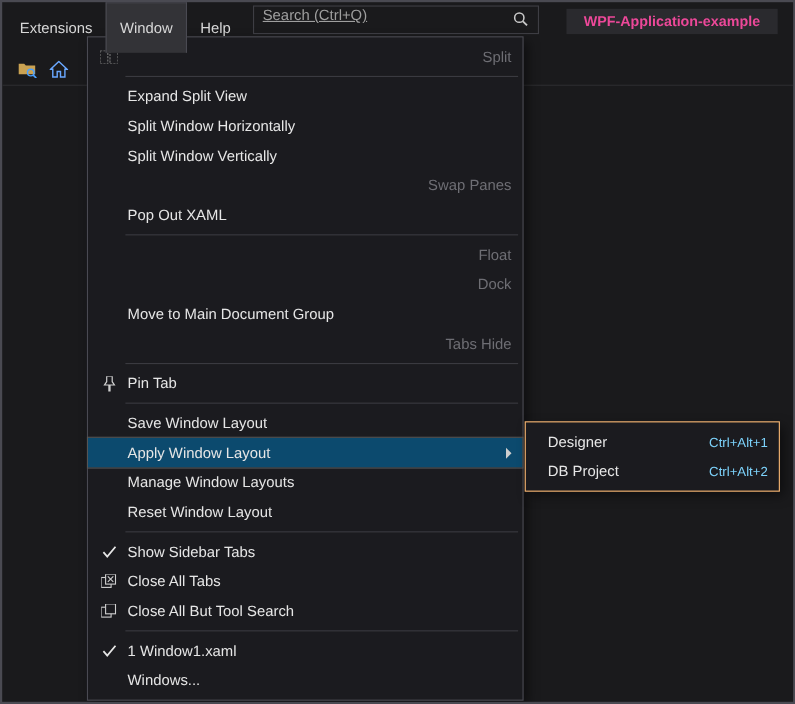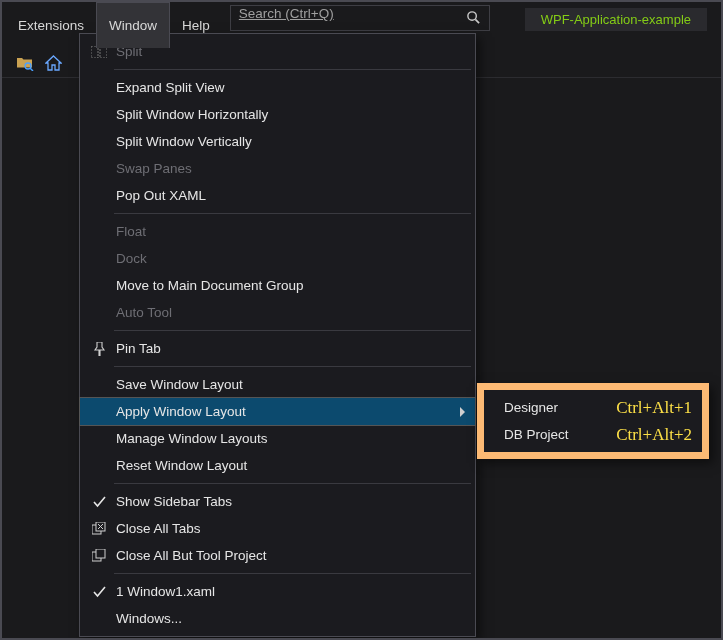--- a/index.html
+++ b/index.html
@@ -41,23 +41,23 @@
     position: relative;
     color: #9f9f9f;
     text-decoration: underline;
   }
   .search-wrap span.ph { padding-left: 8px; }
   .search-wrap .sicon { position: absolute; right: 8px; top: 4px; }
   .project-label {
     position: absolute;
     right: 14px; top: 6px;
     background: #2a2a2e;
-    color: #84cc16;
+    color: #ec4899;
     padding: 4px 16px;
-    font-weight: 400;
+    font-weight: 700;
     font-size: 13px;
   }
   .toolbar {
     height: 30px;
     display: flex; align-items: center;
     gap: 10px;
     padding-left: 14px;
     border-bottom: 1px solid #2c2c30;
   }
   .tool-icon { width: 18px; height: 18px; display:flex;align-items:center;justify-content:center; }
@@ -78,22 +78,22 @@
     padding: 0 10px 0 6px;
     position: relative;
     color: #e6e6e6;
   }
   .menu-item .icon-col {
     width: 26px; height: 20px;
     display:flex;align-items:center;justify-content:center;
     color: #d0d0d0;
   }
   .menu-item .lbl { flex: 1; padding-left: 4px; }
-  .menu-item .shortcut { color: #fde047; font-size: 17px; font-family: Liberation Serif, serif; }
-  .menu-item.disabled { color: #6e6e74; }
+  .menu-item .shortcut { color: #7dd3fc; font-size: 12px; }
+  .menu-item.disabled { color: #6e6e74; text-align: right; }
   .menu-item.highlight {
     background: #0c4a6e;
     outline: 1px solid #555;
   }
   .menu-sep {
     height: 1px;
     margin: 4px 4px 4px 34px;
     background: #3a3a40;
   }
   .sub-arrow {
@@ -101,21 +101,21 @@
     border-top: 5px solid transparent;
     border-bottom: 5px solid transparent;
     border-left: 5px solid #cfcfcf;
     margin-left: 6px;
   }
   .submenu {
     position: absolute;
     left: 475px; top: 381px;
     width: 232px;
     background: #1b1b1f;
-    border: 7px solid #fdba74;
+    border: 1px solid #fdba74;
     box-shadow: 4px 4px 10px rgba(0,0,0,.5);
     padding: 4px 0;
     z-index: 4;
   }
   .submenu .menu-item .lbl { padding-left: 14px; }
   svg { display:block; }
 </style>
 </head>
 <body>
 
@@ -200,21 +200,21 @@
   <div class="menu-item disabled">
       <span class="icon-col"></span>
       <span class="lbl">Dock</span>
     </div>
   <div class="menu-item">
       <span class="icon-col"></span>
       <span class="lbl">Move to Main Document Group</span>
     </div>
   <div class="menu-item disabled">
       <span class="icon-col"></span>
-      <span class="lbl">Auto Tool</span>
+      <span class="lbl">Tabs Hide</span>
     </div>
 
   <div class="menu-sep"></div>
 
   <div class="menu-item">
     <span class="icon-col">
       <svg width="13" height="14" viewBox="0 0 13 14">
           <path d="M4 0h5v5l2 3H7v6l-1-0v-6H2l2-3z" fill="none" stroke="#d0d0d0" stroke-width="1.1"></path>
         </svg>
     </span>
@@ -262,21 +262,21 @@
     </span>
     <span class="lbl">Close All Tabs</span>
   </div>
   <div class="menu-item">
     <span class="icon-col">
       <svg width="15" height="14" viewBox="0 0 15 14">
           <rect x="0" y="3" width="9" height="9" fill="none" stroke="#d0d0d0"></rect>
           <rect x="4" y="0" width="9" height="9" fill="#1b1b1f" stroke="#d0d0d0"></rect>
         </svg>
     </span>
-    <span class="lbl">Close All But Tool Project</span>
+    <span class="lbl">Close All But Tool Search</span>
   </div>
 
   <div class="menu-sep"></div>
 
   <div class="menu-item">
     <span class="icon-col">
       <svg width="13" height="12" viewBox="0 0 13 12">
           <path d="M1 6l3.5 4L12 1" fill="none" stroke="#e6e6e6" stroke-width="1.6"></path>
         </svg>
     </span>

